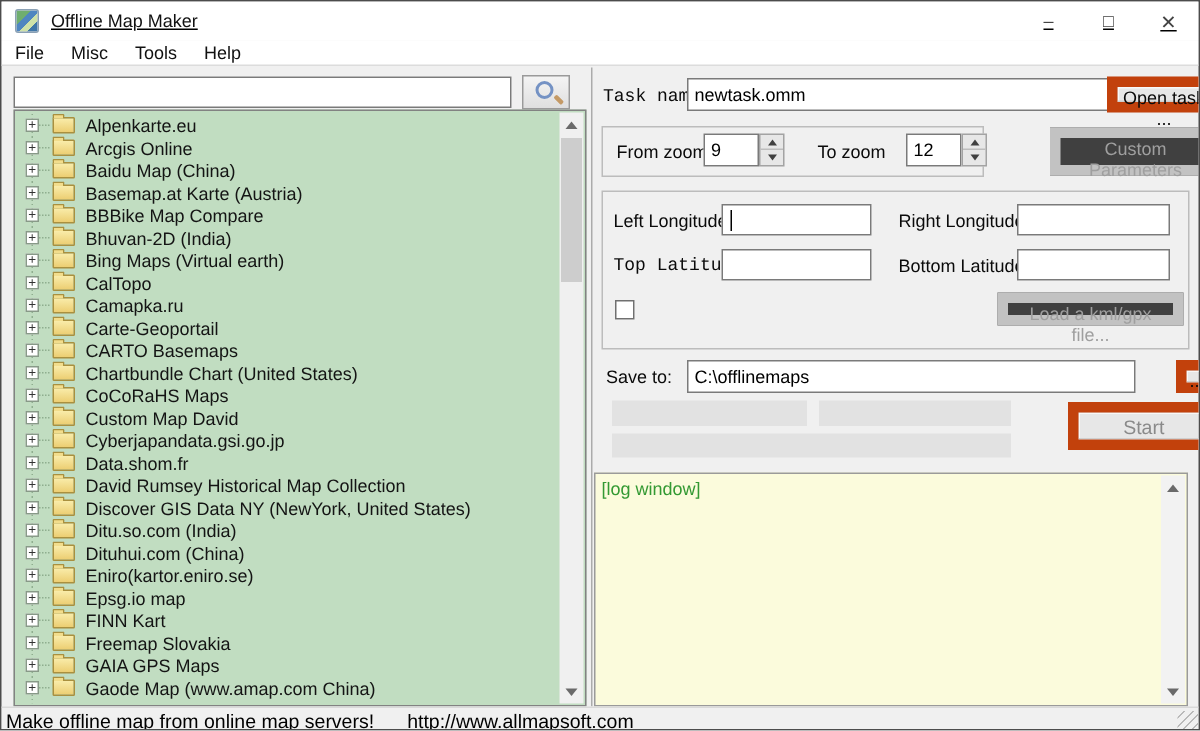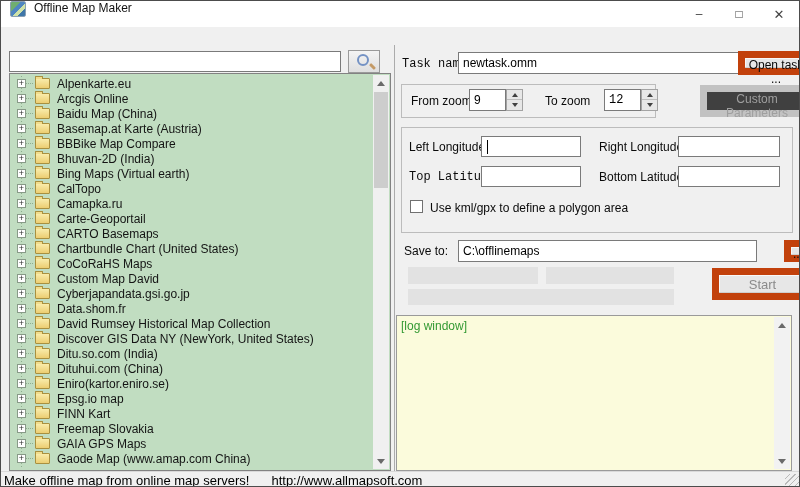--- a/index.html
+++ b/index.html
@@ -4,21 +4,21 @@
 <style>
   * { margin:0; padding:0; box-sizing:border-box; }
   html,body { background:#d7d7d7; }
   body { font-family:"Liberation Sans", sans-serif; font-size:12px; color:#000; }
 
   .window { position:relative; width:800px; height:487px; background:#f0f0f0;
             border:1px solid #4c4c4c; overflow:hidden; }
 
   
   .titlebar { position:absolute; left:0; top:0; right:0; height:26px; background:#ffffff;
-              display:flex; align-items:flex-start; }
+              display:flex; align-items:center;text-decoration:underline; }
   .app-icon { width:16px; height:16px; margin-left:9px; border:1px solid #8aa0b4;
               background:linear-gradient(135deg,#6fae6f 0 35%, #4f86c0 35% 55%, #cfe2a8 55% 75%, #3f76a8 75%);
               border-radius:2px; }
   .window-title { margin-left:8px; font-size:12px; color:#111; }
   .win-controls { margin-left:auto; display:flex; height:100%; }
   .wc { width:40px; height:100%; display:flex; align-items:center; justify-content:center;
         font-size:12px; color:#444; cursor:default; }
   .wc.close { font-size:13px; }
 
   
@@ -113,20 +113,26 @@
   <div class="titlebar">
     <span class="app-icon"></span>
     <span class="window-title">Offline Map Maker</span>
     <div class="win-controls">
       <span class="wc">–</span>
       <span class="wc">□</span>
       <span class="wc close">✕</span>
     </div>
   </div>
 
+  <div class="menubar">
+    <span class="menu-item">File</span>
+    <span class="menu-item">Misc</span>
+    <span class="menu-item">Tools</span>
+    <span class="menu-item">Help</span>
+  </div>
 
   <input class="search-input" value="" style="">
   <div class="search-btn">
     <span class="mag"></span>
     <span class="mag-handle"></span>
   </div>
 
   <div class="tree">
     <div class="tree-rows">
       <div class="tree-guide"></div>
@@ -309,21 +315,21 @@
   <input class="tbox" style="left: 468px; top: 88px; width: 37px;" value="9">
   <div class="spin" style="left:505px; top:88px;">
     <span class="half up">
         <span class="t-up"></span>
       </span>
     <span class="half dn">
         <span class="t-dn"></span>
       </span>
   </div>
   <span class="lbl" style="left:544px; top:93px;">To zoom</span>
-  <input class="tbox" style="left: 603px; top: 88px; width: 37px; font-family: Liberation Mono, monospace;" value="12">
+  <input class="tbox" style="left: 603px; top: 88px; width: 37px;" value="12">
   <div class="spin" style="left:640px; top:88px;">
     <span class="half up">
         <span class="t-up"></span>
       </span>
     <span class="half dn">
         <span class="t-dn"></span>
       </span>
   </div>
   <button class="btn disabled" style="left:678px; top:84px; width:114px; height:32px;">Custom Parameters</button>
 
@@ -332,21 +338,21 @@
   <div class="tbox" style="left:480px; top:135px; width:100px; height:21px;">
     <span class="caret"></span>
   </div>
   <span class="lbl" style="left:598px; top:139px;">Right Longitude</span>
   <input class="tbox" style="left: 677px; top: 135px; width: 102px; height: 21px;" value="">
   <span class="lbl" style="left:408px; top:169px;font-family:Liberation Mono, monospace;">Top Latitude</span>
   <input class="tbox" style="left: 480px; top: 165px; width: 100px; height: 21px;" value="">
   <span class="lbl" style="left:598px; top:169px;">Bottom Latitude</span>
   <input class="tbox" style="left: 677px; top: 165px; width: 102px; height: 21px;" value="">
   <span class="checkbox" style="left:409px; top:199px;"></span>
-  <span class="lbl" style="left:429px; top:200px;">Use kml/gpx to define a polygon area</span>
+  <button class="btn disabled" style="left:643px; top:194px; width:124px; height:22px;">Load a kml/gpx file...</button>
 
   <span class="lbl" style="left:403px; top:243px;">Save to:</span>
   <input class="tbox" style="left: 457px; top: 239px; width: 299px;" value="C:\offlinemaps">
   <button class="btn" style="left:762px; top:239px; width:28px; height:22px;">...</button>
 
   <div class="progress" style="left:407px; top:266px; width:130px; height:17px;"></div>
   <div class="progress" style="left:545px; top:266px; width:128px; height:17px;"></div>
   <div class="progress" style="left:407px; top:288px; width:266px; height:16px;"></div>
   <button class="btn" style="left:690px; top:267px; width:101px; height:32px; color:#8a8a8a; font-size:13px;">Start</button>
 

